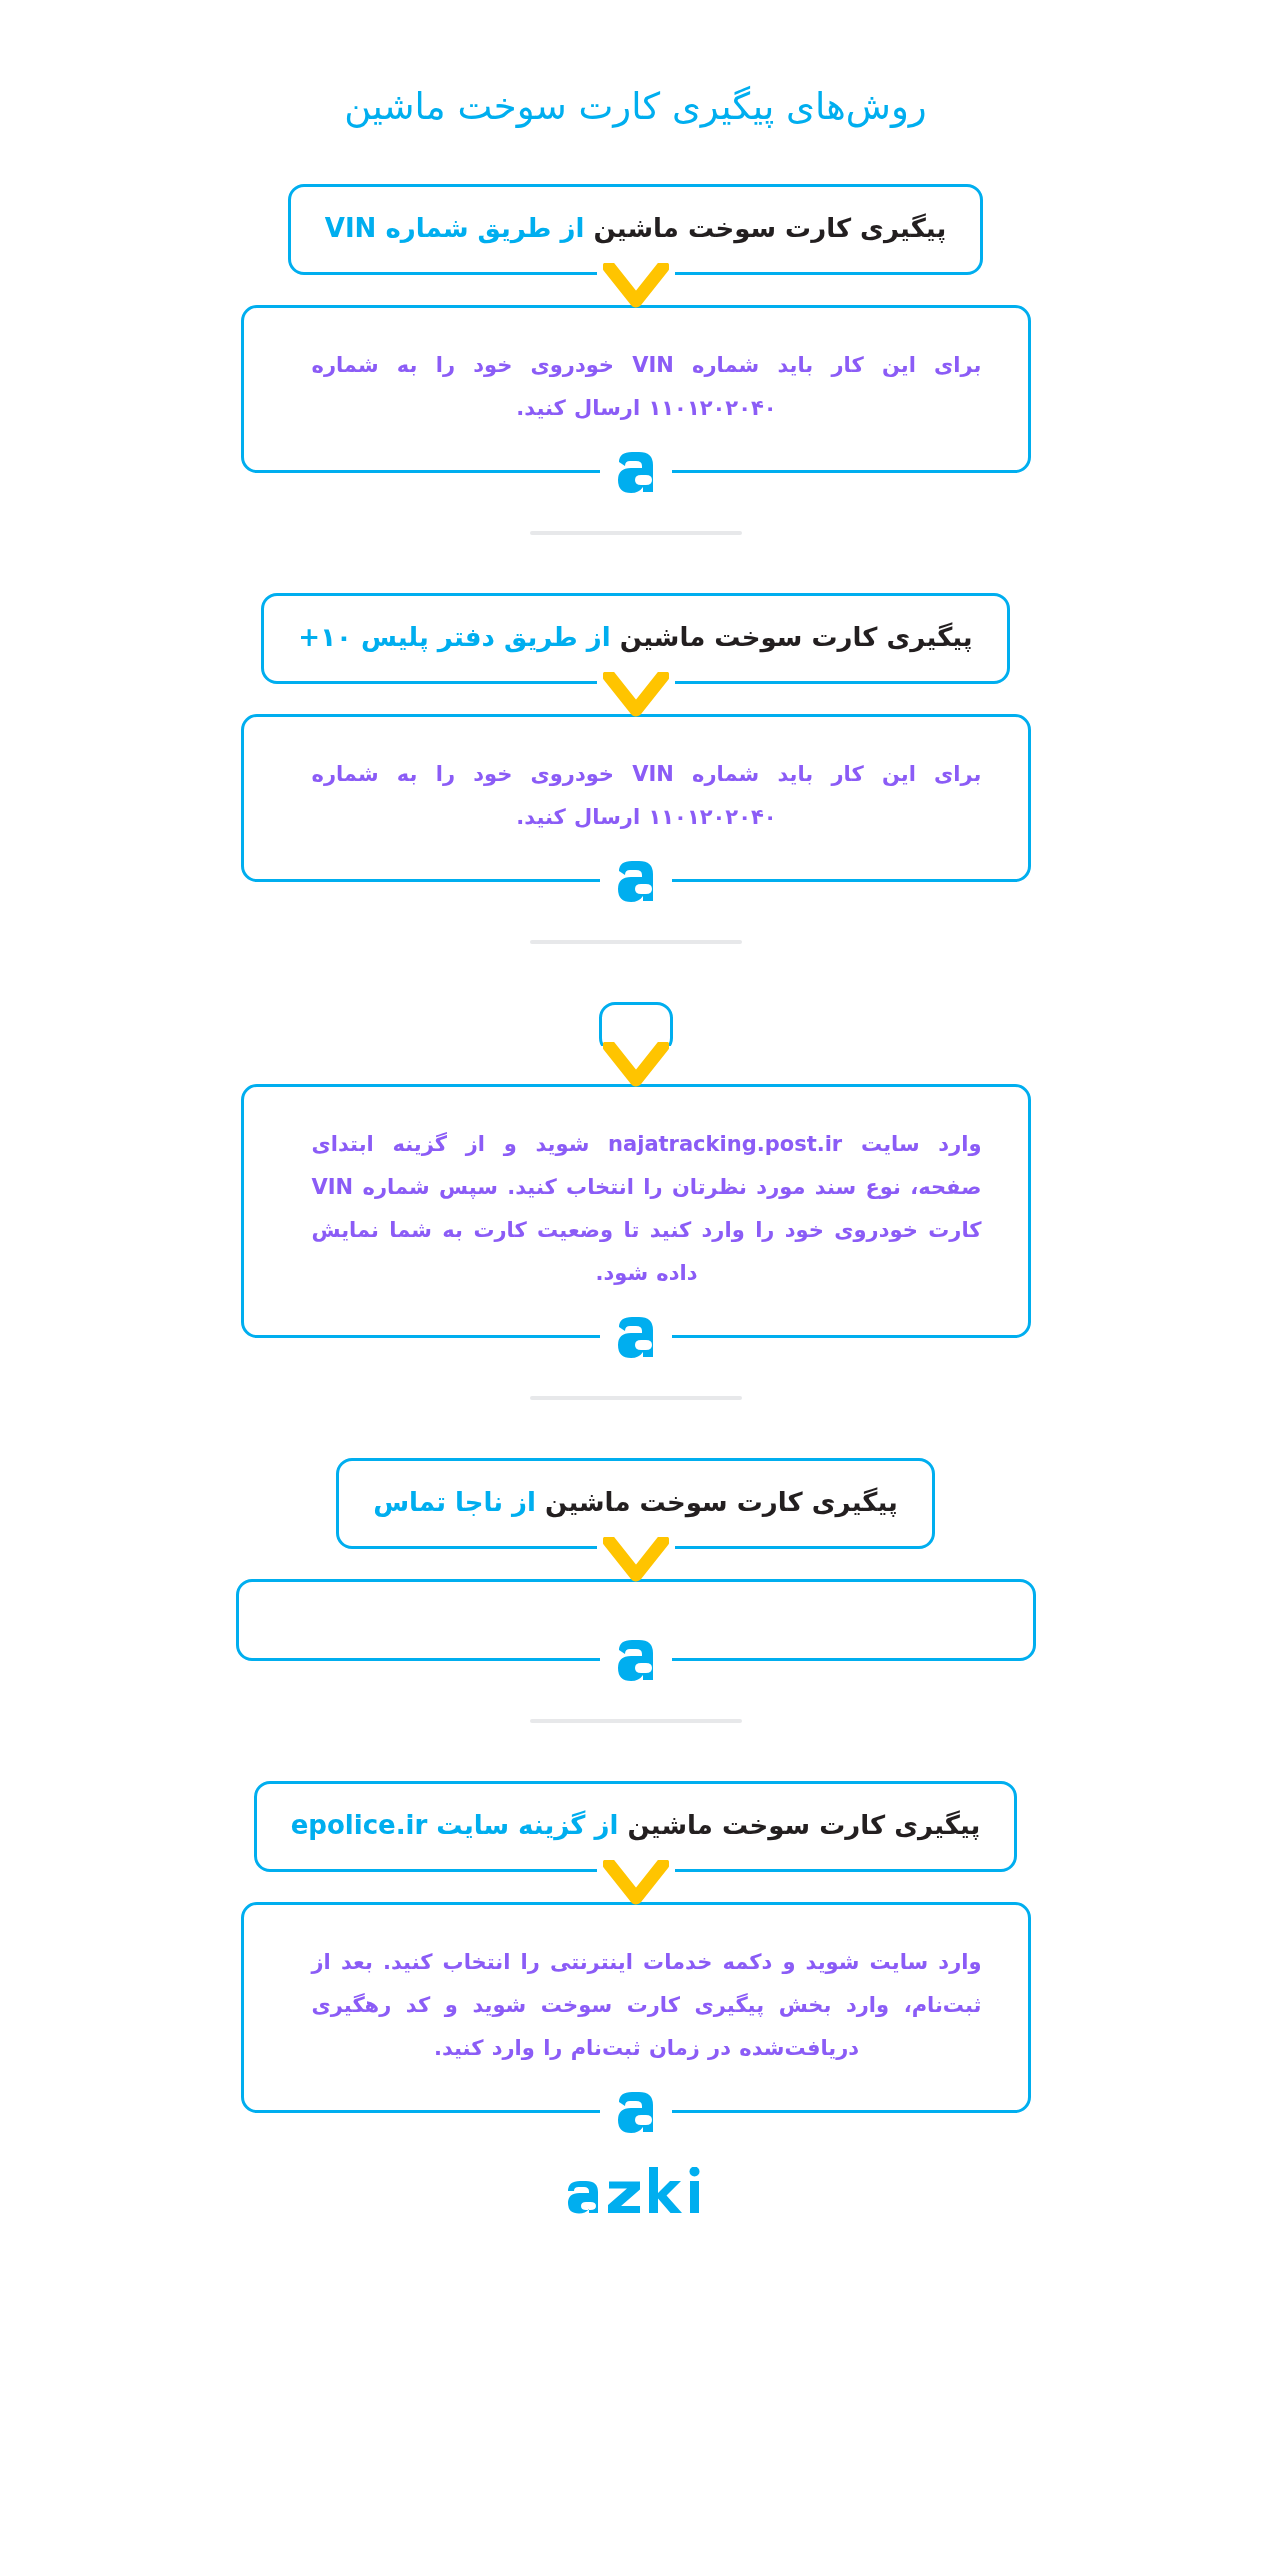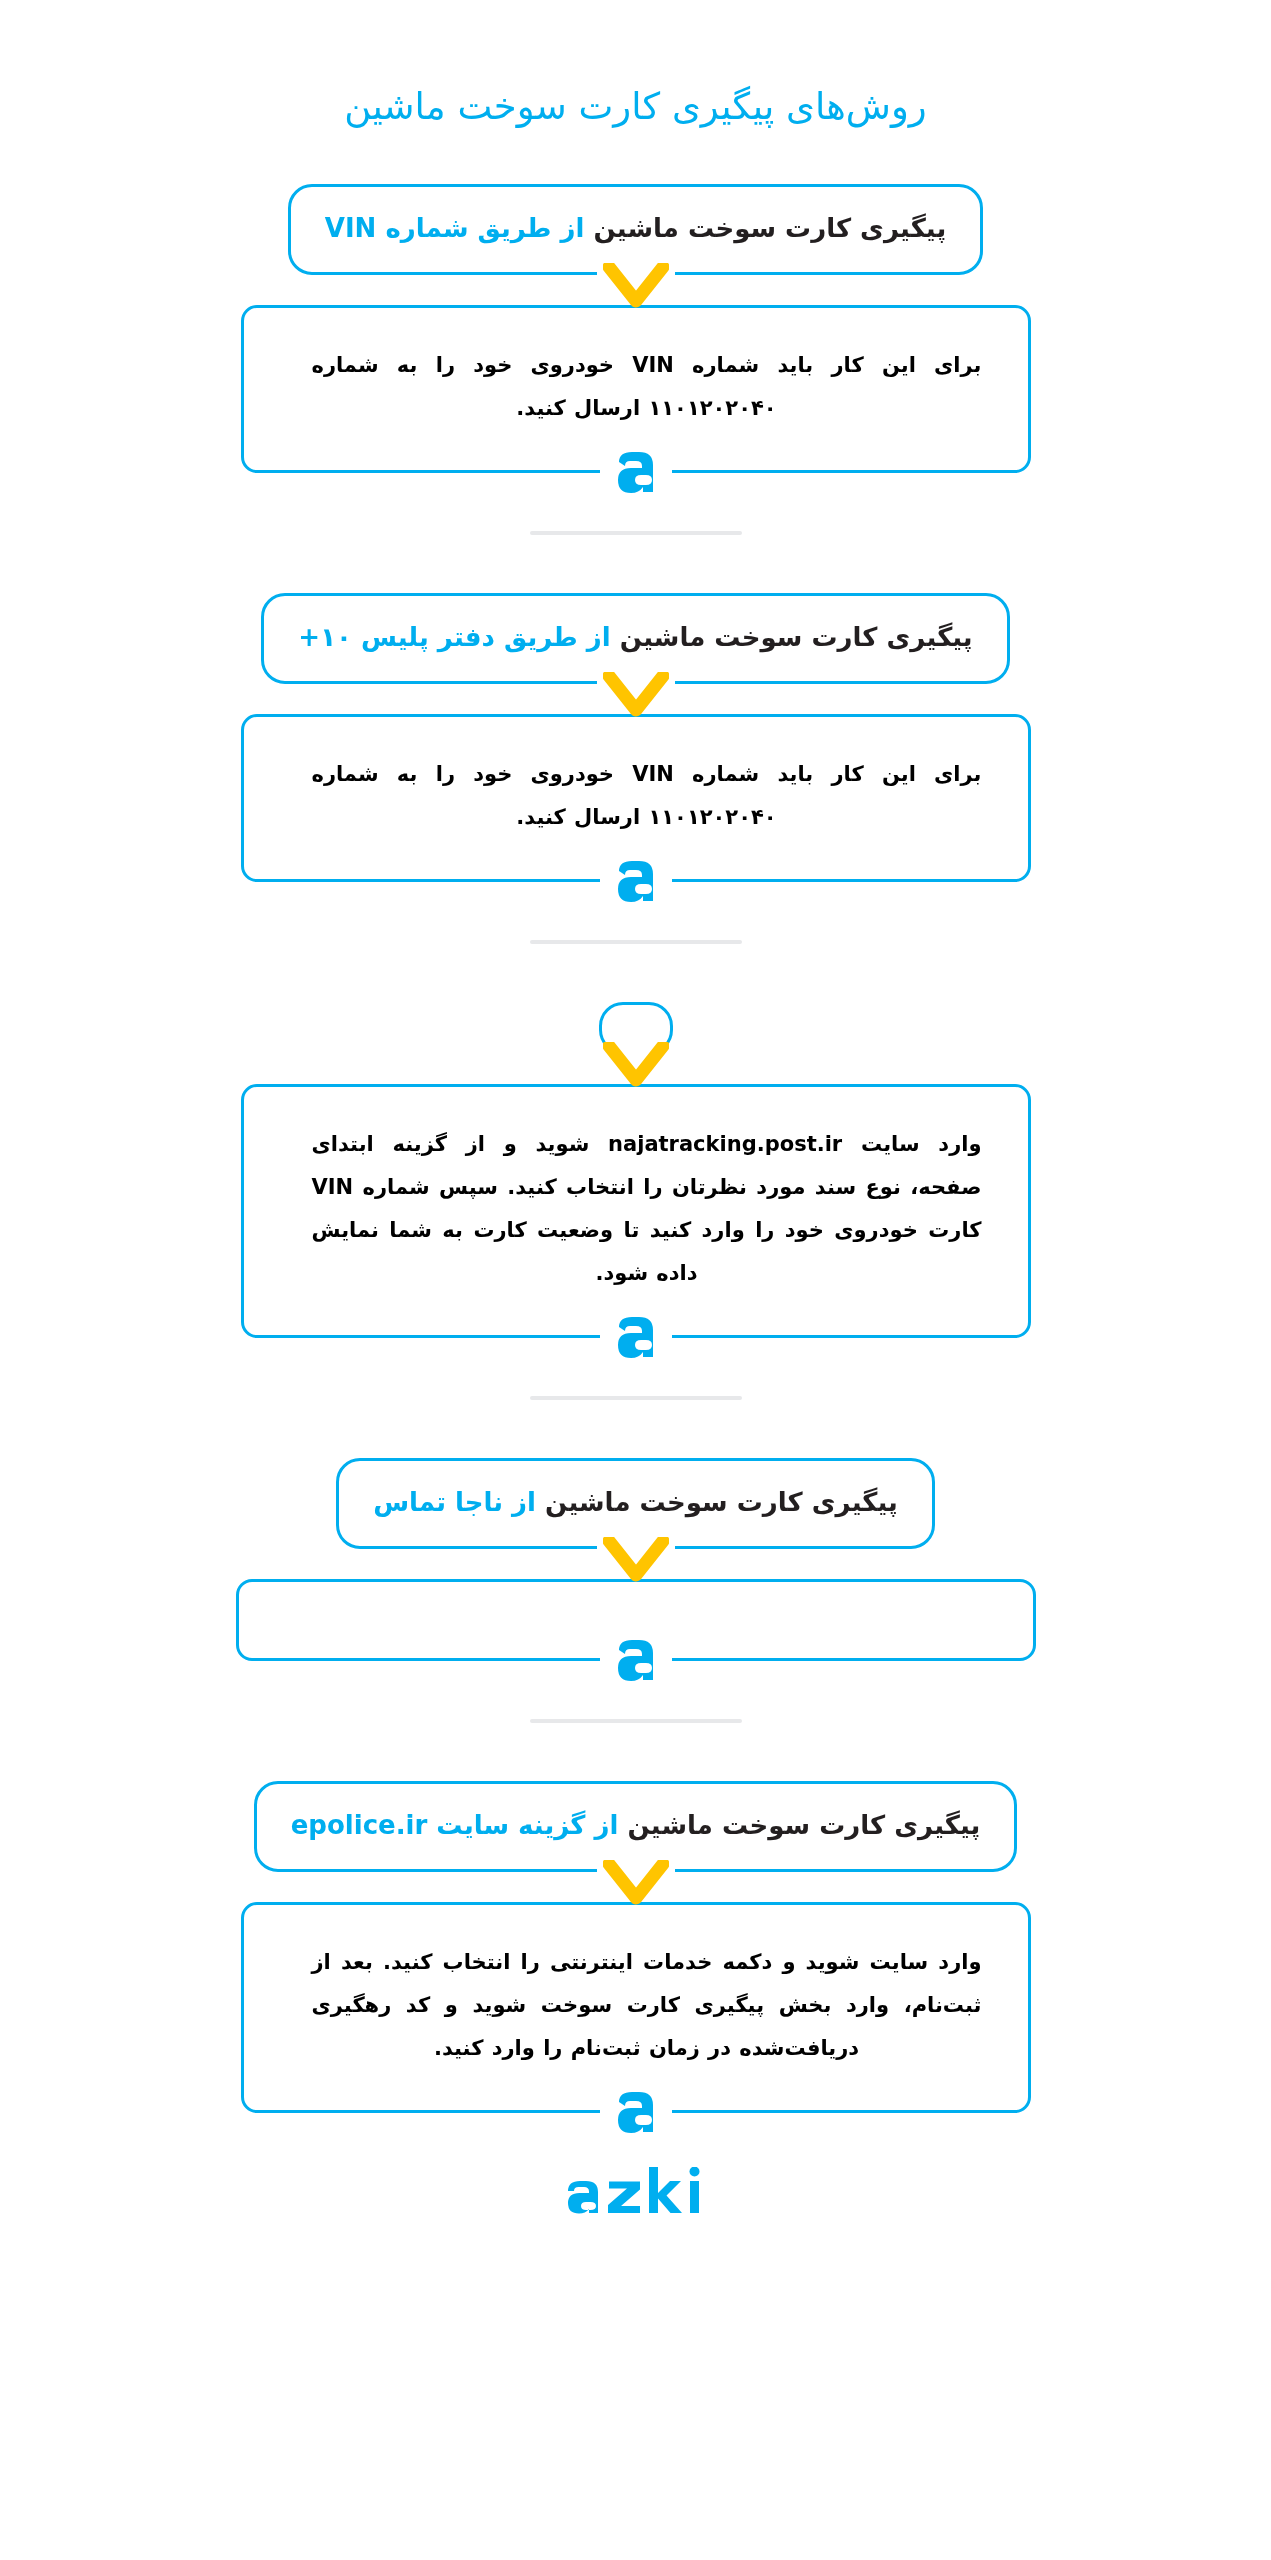--- a/index.html
+++ b/index.html
@@ -50,21 +50,21 @@
     display: flex;
     flex-direction: column;
     align-items: center;
   }
 
   
   .card-header {
     position: relative;
     box-sizing: border-box;
     border: 3px solid #00AEEF;
-    border-radius: 24px;
+    border-radius: 16px;
     background: #ffffff;
     padding: 22px 34px 24px 34px;
     text-align: right;
     direction: rtl;
     max-width: 1010px;
   }
   .card-header-text {
     display: block;
     font-size: 26px;
     line-height: 1.5;
@@ -117,21 +117,21 @@
     padding: 36px 46px 40px 46px;
     width: 790px;
     margin-top: -14px;
     direction: rtl;
   }
   .card-body-text {
     display: block;
     font-size: 21px;
     line-height: 2.05;
     font-weight: 700;
-    color: #000000;
+    color: #8b5cf6;
     text-align: justify;
     text-align-last: center;
     text-justify: inter-word;
     word-spacing: 1px;
     margin-left: 22px;
   }
 
   
   .body-notch {
     position: absolute;

